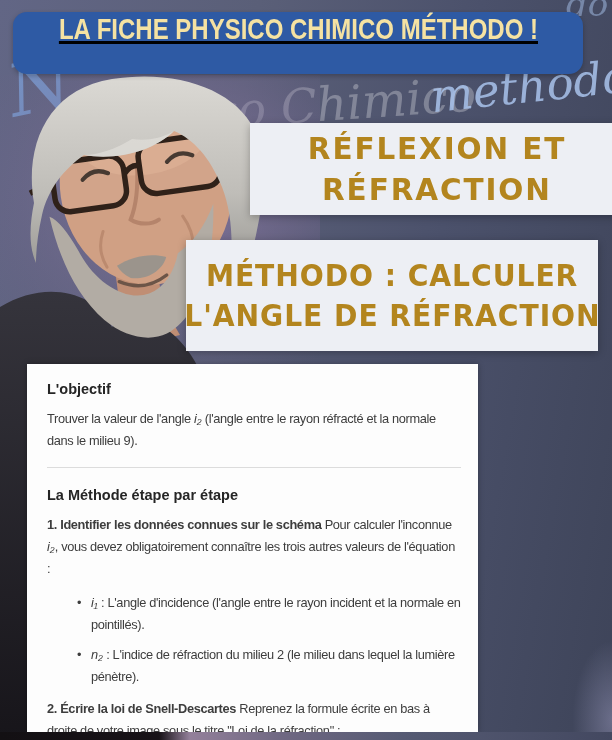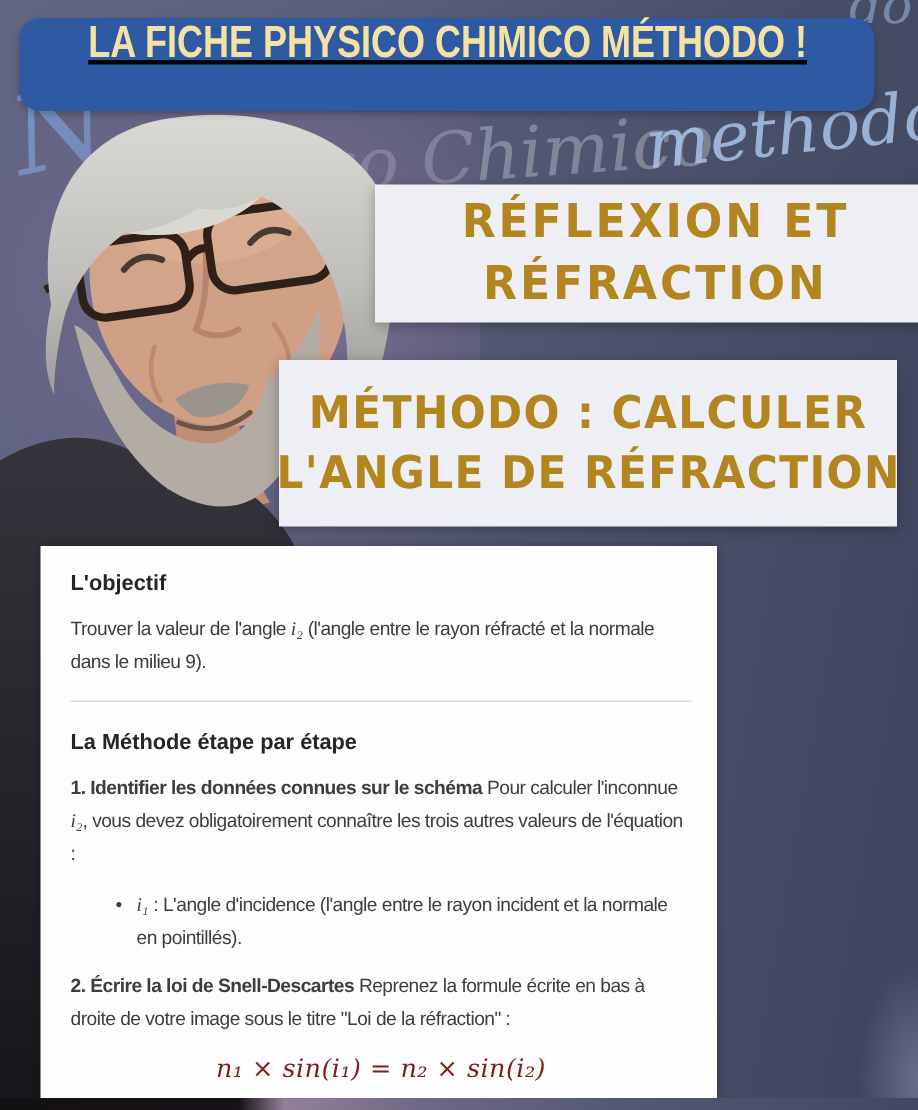--- a/index.html
+++ b/index.html
@@ -37,21 +37,21 @@
   .doc{position:absolute;left:27px;top:364px;width:451px;height:368px;background:#fdfdfd;
     box-sizing:border-box;padding:10px 17px 0 20px;color:#3d3d3d;overflow:hidden;
     box-shadow:0 0 6px rgba(0,0,0,.3);}
   .doc h3{font-size:14.5px;color:#252525;margin:7px 0 11px;font-weight:bold;}
   .doc p{font-size:12.8px;letter-spacing:-.35px;line-height:1.72;margin:0 0 9px;}
   .doc hr{border:none;border-top:1px solid #dcdcdc;margin:15px 0 19px;}
   .doc ul{list-style:none;margin:12px 0 10px;padding-left:30px;}
   .doc li{font-size:12.8px;letter-spacing:-.35px;line-height:1.72;margin-bottom:8px;
     position:relative;padding-left:14px;}
   .doc li::before{content:"•";position:absolute;left:0;top:0;color:#3d3d3d;}
-  .mv{font-family:Liberation Serif, serif;font-style:italic;letter-spacing:0;}
+  .mv{font-family:Liberation Sans, sans-serif;font-style:italic;letter-spacing:0;}
   .note-i{font-style:italic;}
   .formula{text-align:center;font-family:"DejaVu Serif",serif;font-style:italic;
     font-size:17px;color:#7f1d1d;margin-top:13px;letter-spacing:.3px;}
   
   .bottom-strip{position:absolute;left:0;top:732px;width:612px;height:8px;
     background:linear-gradient(90deg,#131013 0%,#171217 26%,#93809a 31%,#6f6882 46%,#555a73 66%,#434860 100%);}
 </style>
 </head>
 <body>
 
@@ -141,19 +141,20 @@
   </div>
 
   <div class="doc">
     <h3>L'objectif</h3>
     <p><span>Trouver la valeur de l'angle </span><span class="mv">i₂</span><span> (l'angle entre le rayon réfracté et la normale dans le milieu 9).</span></p>
     <hr>
     <h3>La Méthode étape par étape</h3>
     <p><b>1. Identifier les données connues sur le schéma</b><span> Pour calculer l'inconnue </span><span class="mv">i₂</span><span>, vous devez obligatoirement connaître les trois autres valeurs de l'équation :</span></p>
     <ul>
       <li><span class="mv">i₁</span><span> : L'angle d'incidence (l'angle entre le rayon incident et la normale en pointillés).</span></li>
+      <li><span class="mv">n₂</span><span> : L'indice de réfraction du milieu 2 (le milieu dans lequel la lumière pénètre).</span></li>
     </ul>
     <p><b>2. Écrire la loi de Snell-Descartes</b><span> Reprenez la formule écrite en bas à droite de votre image sous le titre "Loi de la réfraction" :</span></p>
     <div class="formula">n₁ × sin(i₁) = n₂ × sin(i₂)</div>
   </div>
 
   <div class="bottom-strip"></div>
 </div>
 
 </body></html>

